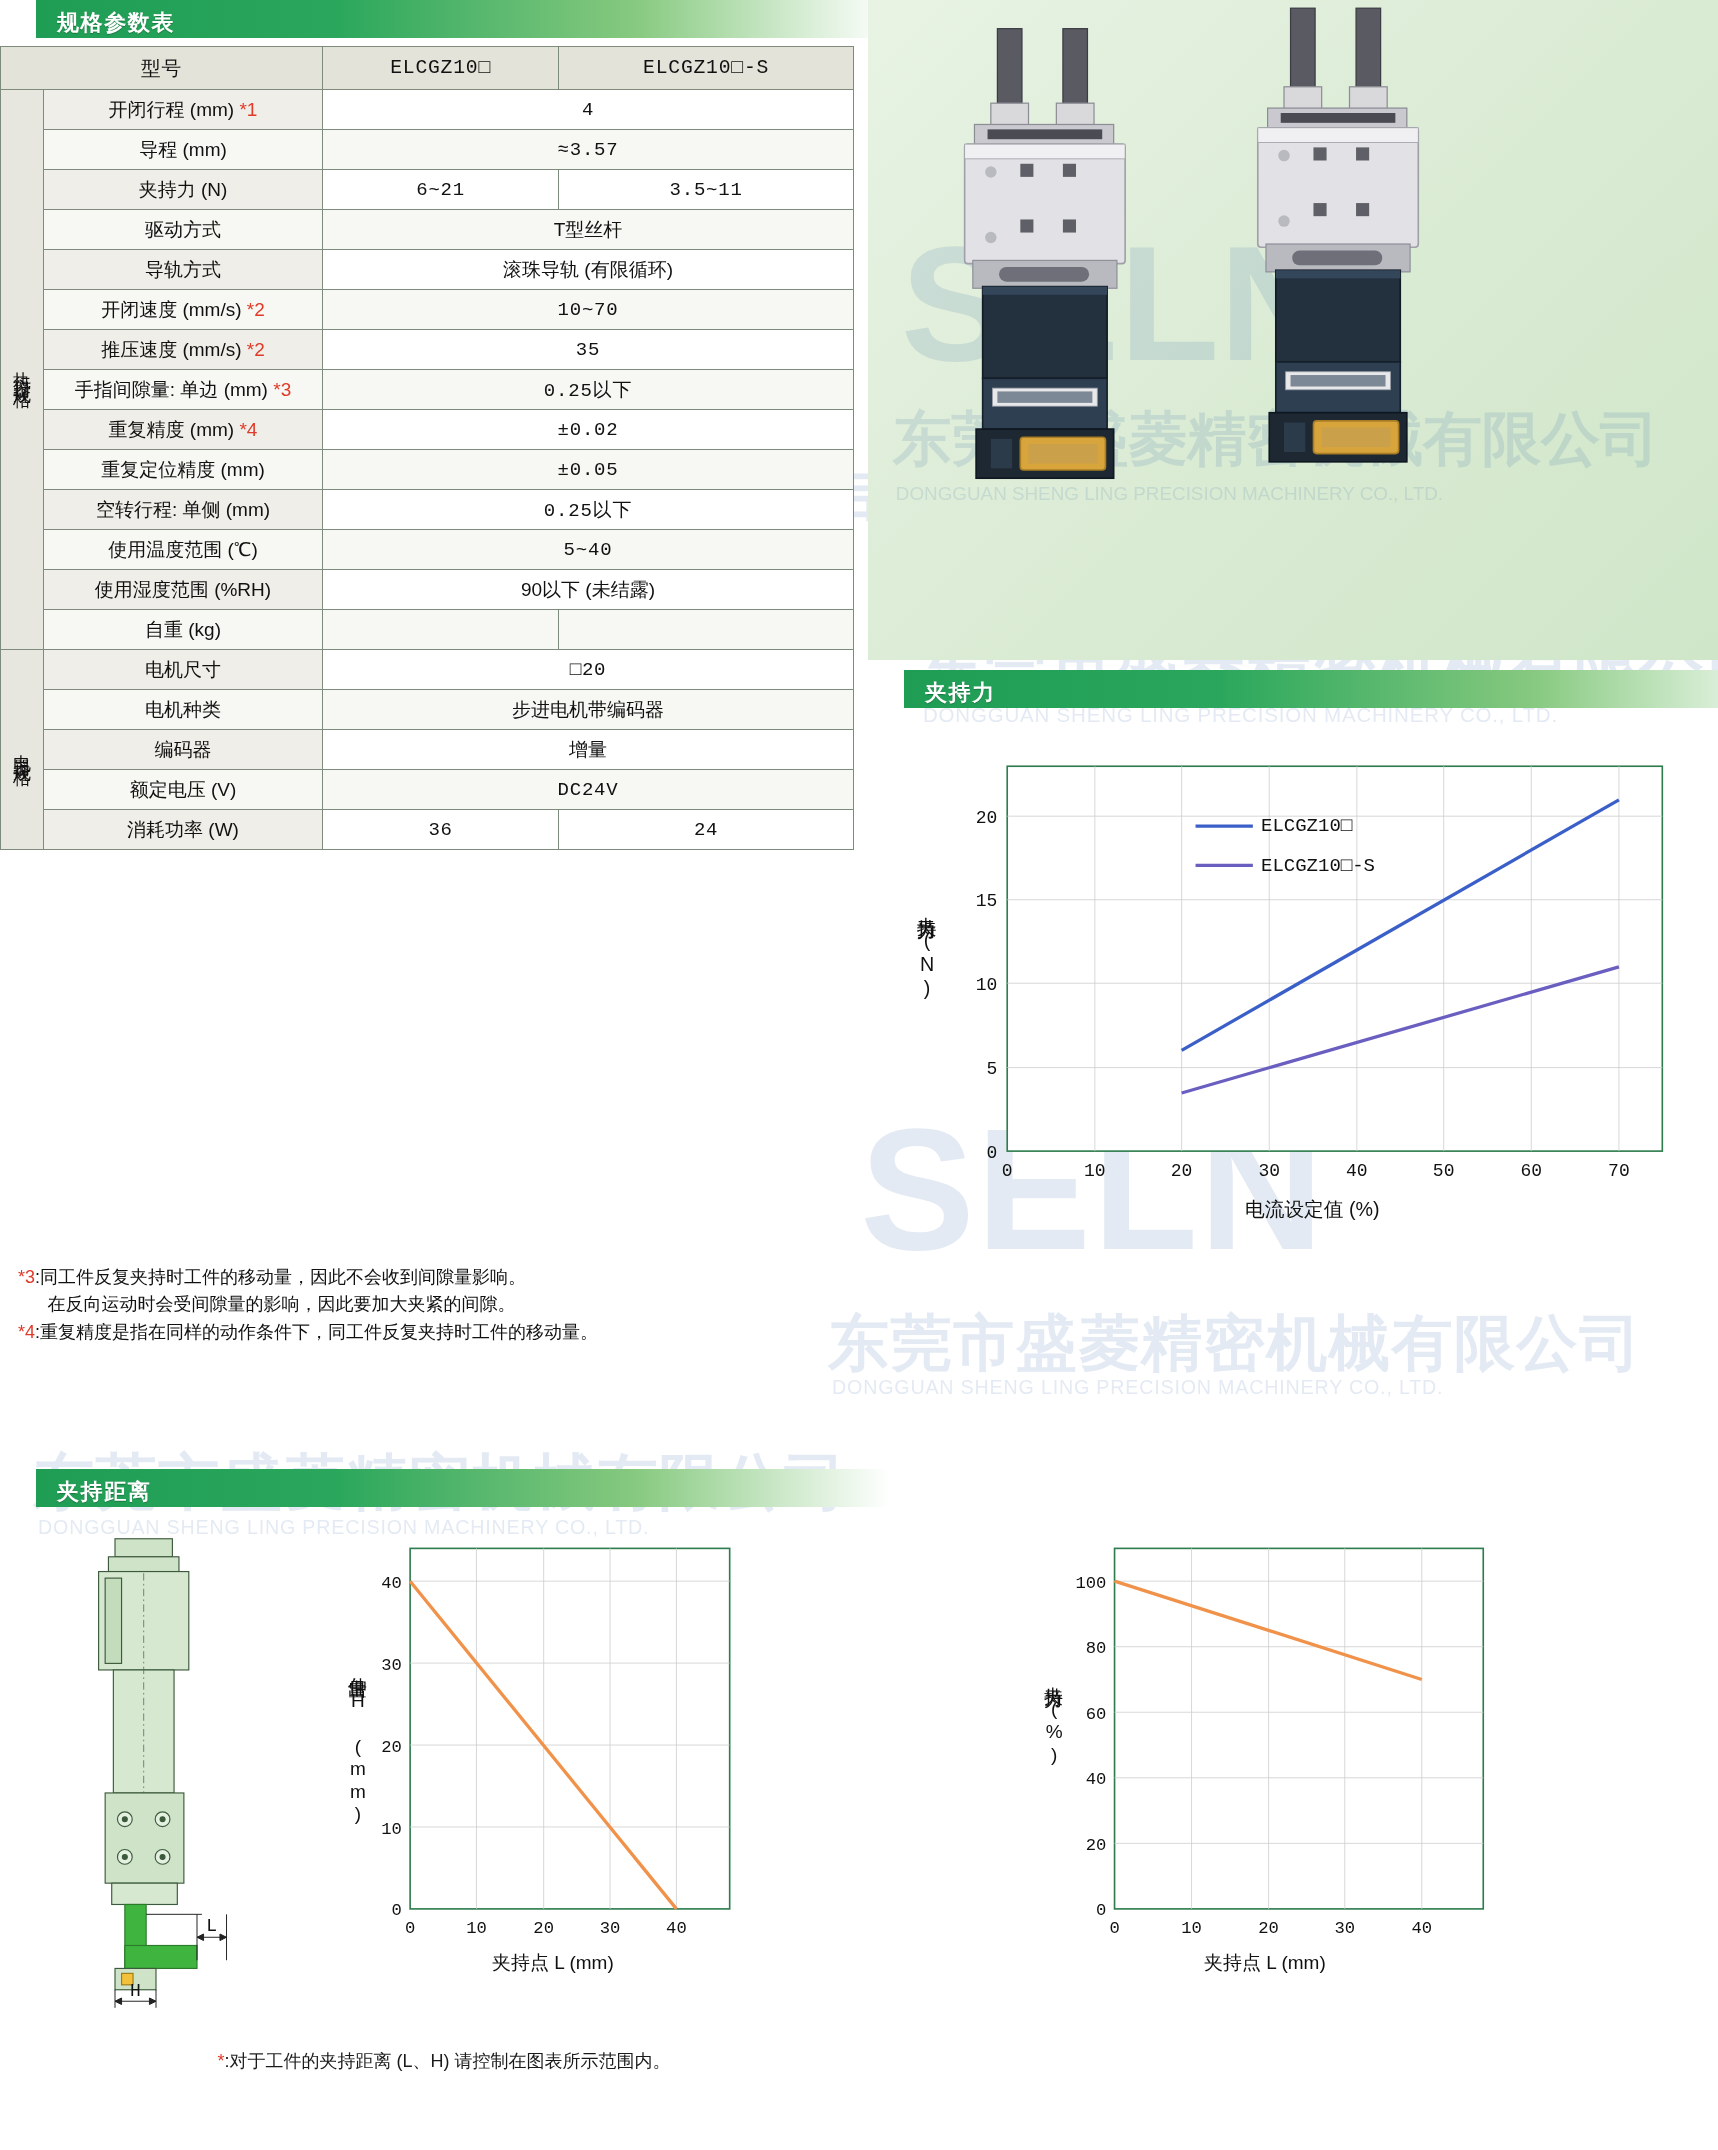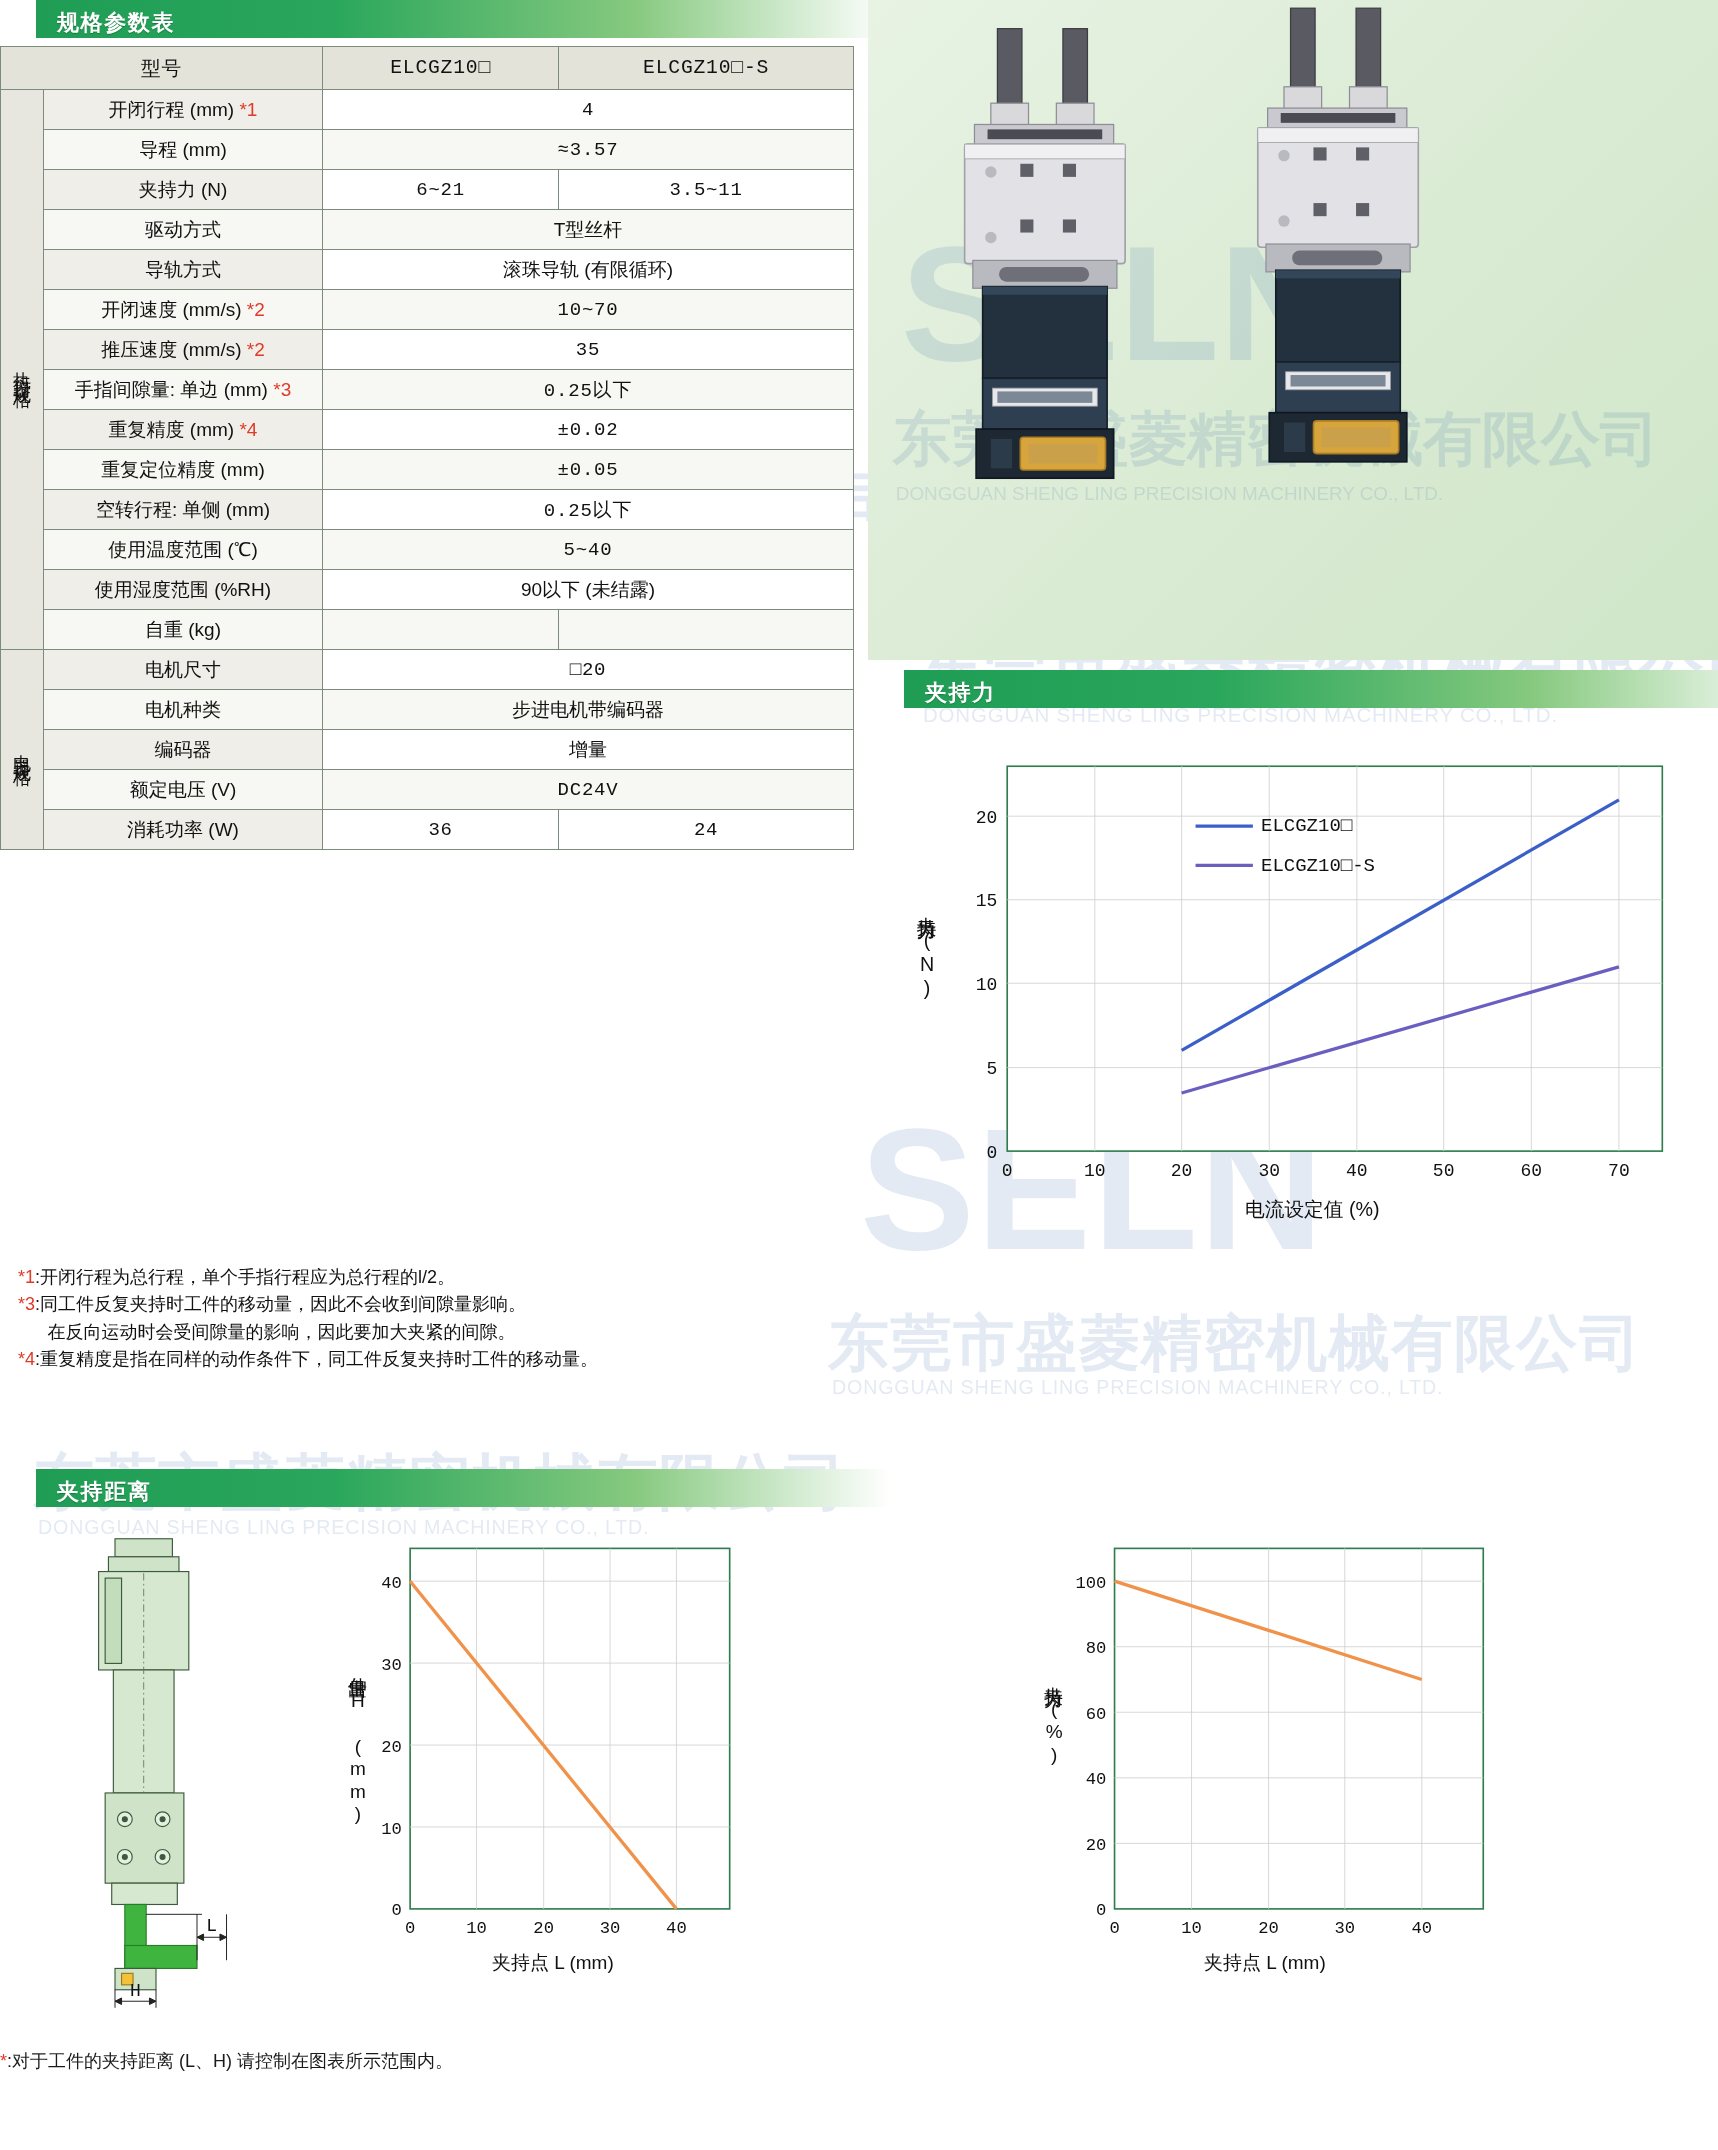--- a/index.html
+++ b/index.html
@@ -194,21 +194,20 @@
       <tr>
         <td class="lab"><span>消耗功率 (W)</span></td>
         <td class="val mono">36</td>
         <td class="val mono">24</td>
       </tr>
     </tbody>
       </table>
   </div>
 
   <div id="notes">
-    <div class="nline"><span class="star">*1</span><span>:开闭行程为总行程，单个手指行程应为总行程的l/2。</span></div>
     <div class="nline"><span class="star">*3</span><span>:同工件反复夹持时工件的移动量，因此不会收到间隙量影响。</span></div>
     <div class="nline indent"><span>在反向运动时会受间隙量的影响，因此要加大夹紧的间隙。</span></div>
     <div class="nline"><span class="star">*4</span><span>:重复精度是指在同样的动作条件下，同工件反复夹持时工件的移动量。</span></div>
   </div>
 
   <div id="photo-panel">
     <svg width="850" height="660" viewBox="0 0 1038 806">
 
       <text x="40" y="440" font-family="Liberation Sans, sans-serif" font-size="200" font-weight="bold" fill="rgba(40,90,160,0.13)">SELN</text>
       <text x="30" y="560" font-family="Liberation Sans, sans-serif" font-size="72" font-weight="bold" fill="rgba(40,90,160,0.13)">东莞市盛菱精密机械有限公司</text>
@@ -418,21 +417,21 @@
         <text x="90" y="368">10</text>
         <text x="90" y="268">20</text>
         <text x="90" y="168">30</text>
         <text x="90" y="68">40</text>
       </g>
     </svg>
     <div class="axis-label" style="left:164px; top:418px; font-size:19px;">夹持点 L  (mm)</div>
     <div class="axis-label" style="left:16.4px; top:131px; font-size:19px; writing-mode:vertical-rl; text-orientation:upright; letter-spacing:1.6px;">伸出量 H (mm)</div>
   </div>
 
-  <div style="position:absolute; left:0; top:2048px; width:828px; font-size:18px; line-height:1.55;">
+  <div style="position:absolute; left:30px; top:2048px; width:828px; font-size:18px; line-height:1.55;text-align:center;">
     <div class="nline"><span class="star" style="color:#e03a28;">*</span><span>:对于工件的夹持距离 (L、H) 请控制在图表所示范围内。</span></div>
   </div>
 
 
   <div style="position:absolute; left:1016px; top:1532px; width:574px; height:508px;">
     <svg width="574" height="508" viewBox="0 0 700 620">
       <rect x="120" y="20" width="450" height="440" fill="#ffffff" stroke="#2f7d4f" stroke-width="2"></rect>
 
       <g stroke="#cfcfcf" stroke-width="1">
         <line x1="214" y1="20" x2="214" y2="460"></line>

